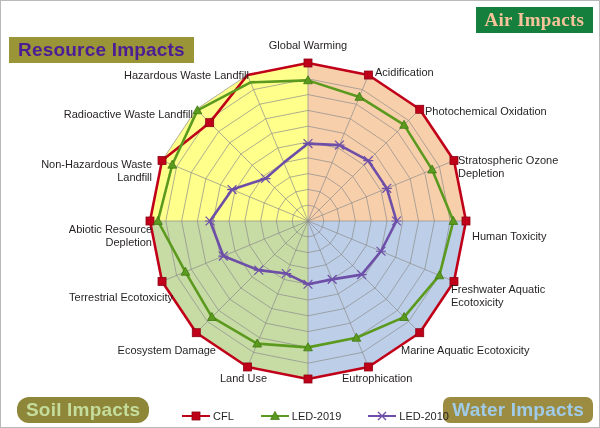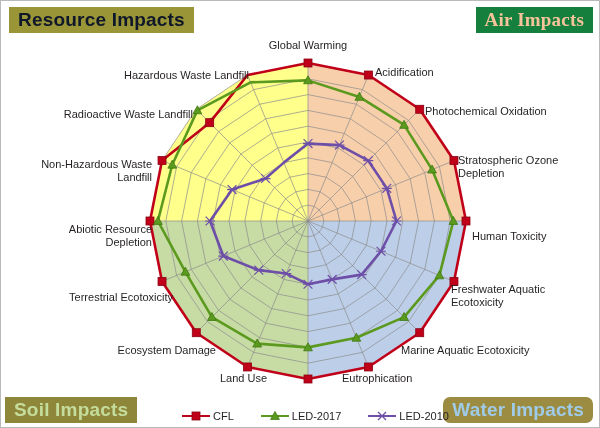--- a/index.html
+++ b/index.html
@@ -25,21 +25,21 @@
     position: absolute;
     font-weight: bold;
     font-size: 19px;
     letter-spacing: 0.2px;
     padding: 2px 9px 3px 9px;
     white-space: nowrap;
     line-height: 1.12;
   }
   #banner-resource { left: 8px;  top: 6px; }
   #banner-air      { right: 6px; top: 6px; }
-  #banner-soil     { left: 4px;  bottom: 4px; }
+  #banner-soil     { left: 16px;  bottom: 4px; border-radius: 12px; }
   #banner-water    { right: 6px; bottom: 4px; }
 
   
   #chart-svg {
     position: absolute;
     left: 0;
     top: 0;
   }
 
   .axis-label {
@@ -65,21 +65,21 @@
     gap: 1px;
     text-align: center;
   }
   .legend-label { padding-left: 1px; }
 </style>
 </head>
 <body>
 
 <div id="page">
 
-  <div class="banner" id="banner-resource" style="background: rgb(154, 149, 54); color: #0f172a;">
+  <div class="banner" id="banner-resource" style="background: rgb(154, 149, 54); color: #4c1d95; margin-top: 30px;">
     <span>Resource Impacts</span>
   </div>
   <div class="banner" id="banner-air" style="background: #15803d; color: rgb(247, 195, 154); font-family: Liberation Serif, serif;">
     <span>Air Impacts</span>
   </div>
   <div class="banner" id="banner-soil" style="background: rgb(142, 134, 57); color: rgb(197, 221, 156);">
     <span>Soil Impacts</span>
   </div>
   <div class="banner" id="banner-water" style="background: rgb(156, 140, 66); color: rgb(159, 203, 232); border-radius: 7px;">
     <span>Water Impacts</span>
@@ -207,21 +207,21 @@
           <line x1="1" y1="6" x2="29" y2="6" stroke="#c00018" stroke-width="2"></line>
           <rect x="11" y="2" width="8" height="8" fill="#c00018" stroke="#8c0012" stroke-width="0.8"></rect>
         </svg>
         <span class="legend-label">CFL</span>
       </div>
       <div class="legend-item">
         <svg width="30" height="12">
           <line x1="1" y1="6" x2="29" y2="6" stroke="#5b9a1e" stroke-width="2"></line>
           <polygon points="15,1.4 19.4,9.4 10.6,9.4" fill="#5b9a1e" stroke="#3e7a10" stroke-width="0.8"></polygon>
         </svg>
-        <span class="legend-label">LED-2017</span>
+        <span class="legend-label">LED-2019</span>
       </div>
       <div class="legend-item">
         <svg width="30" height="12">
           <line x1="1" y1="6" x2="29" y2="6" stroke="#6d4fa8" stroke-width="2"></line>
           <path d="M11,2L19,10M19,2L11,10M10,6L20,6" stroke="#6d4fa8" stroke-width="1.3" fill="none"></path>
         </svg>
         <span class="legend-label">LED-2010</span>
       </div>
     </div>
 </div>

